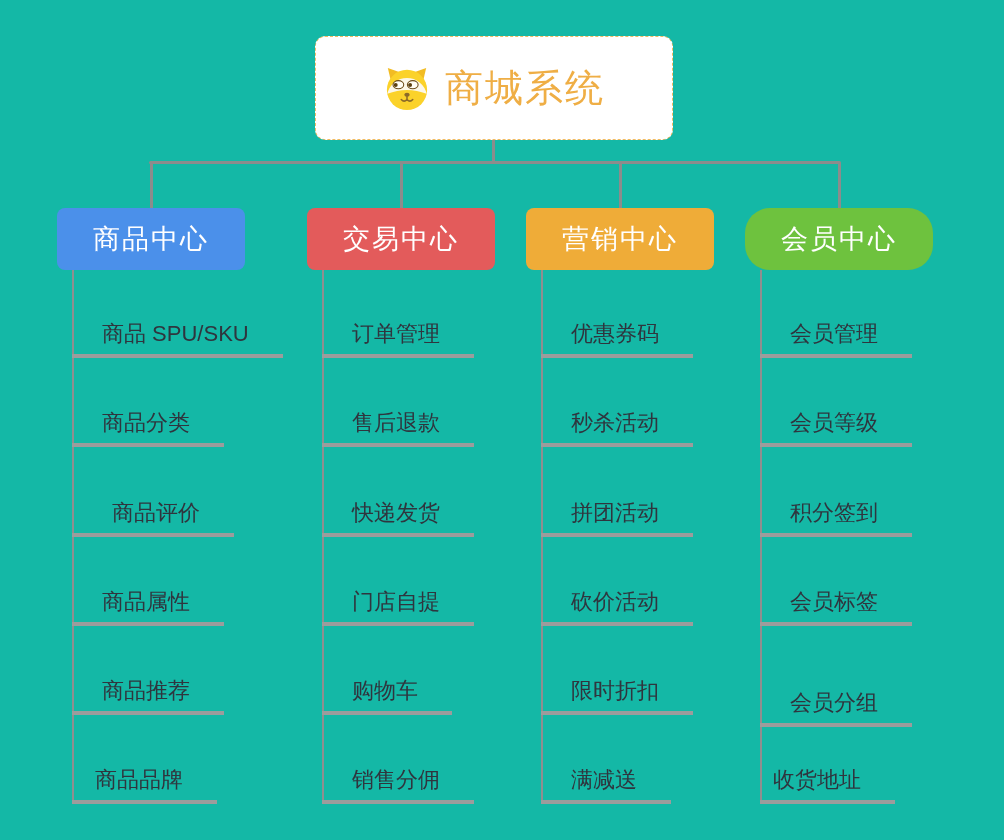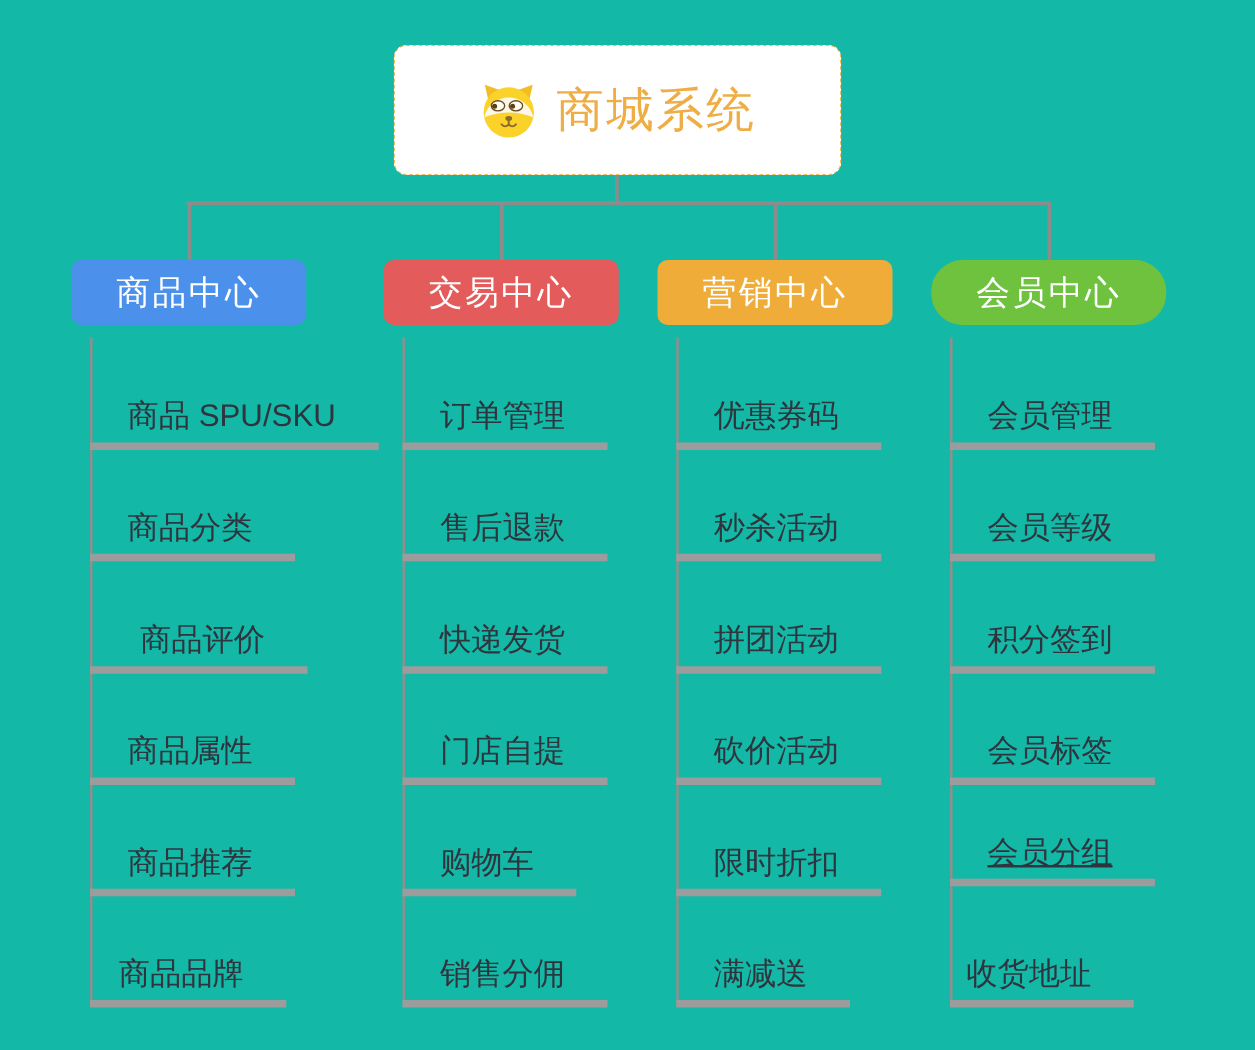--- a/index.html
+++ b/index.html
@@ -32,39 +32,39 @@
     font-size: 38px;
     letter-spacing: 2px;
     font-weight: 400;
   }
   .root-icon { width: 48px; height: 46px; display: block; }
 
   
   .branch-box {
     position: absolute;
     top: 208px;
-    width: 188px; height: 52px;
+    width: 188px; height: 62px;
     border-radius: 8px;
     display: flex;
     align-items: center;
     justify-content: center;
     color: #ffffff;
     font-size: 27px;
     letter-spacing: 2px;
     cursor: default;
   }
 
   
   .child-node {
     position: absolute;
     white-space: nowrap;
-    font-size: 25px;
+    font-size: 22px;
     line-height: 29px;
     padding: 0 34px 6px 30px;
-    border-bottom: 6px solid #701a75;
+    border-bottom: 4px solid #701a75;
   }
 </style>
 </head>
 <body>
 
 <div id="canvas" style="background: #14b8a6;">
 
   <div class="root-node" style="border-color: rgb(242, 188, 98);">
     <svg class="root-icon" viewBox="0 0 50 48" aria-hidden="true">
       <path d="M8 16 L5 3 L19 8 Z" fill="#F2BC23"></path>
@@ -120,16 +120,16 @@
       <div class="child-node" style="left: 541px; top: 765px; color: rgb(47, 53, 62); border-bottom-color: rgb(156, 156, 156); text-align: center;">满减送</div>
       <div class="vline" style="left: 837.5px; top: 163px; width: 3px; height: 45px; background: rgb(140, 140, 140);"></div>
       <div class="branch-box" style="left: 745px; background: rgb(110, 194, 62); border-radius: 25px;">
         <span>会员中心</span>
       </div>
       <div class="vline" style="left: 760px; top: 270px; width: 2px; height: 532px; background: rgb(143, 143, 143);"></div>
       <div class="child-node" style="left: 760px; top: 319px; color: rgb(47, 53, 62); border-bottom-color: rgb(156, 156, 156);">会员管理</div>
       <div class="child-node" style="left: 760px; top: 408px; color: rgb(47, 53, 62); border-bottom-color: rgb(156, 156, 156);">会员等级</div>
       <div class="child-node" style="left: 760px; top: 498px; color: rgb(47, 53, 62); border-bottom-color: rgb(156, 156, 156);">积分签到</div>
       <div class="child-node" style="left: 760px; top: 587px; color: rgb(47, 53, 62); border-bottom-color: rgb(156, 156, 156);">会员标签</div>
-      <div class="child-node" style="left: 760px; top: 668px; color: rgb(47, 53, 62); border-bottom-color: rgb(156, 156, 156); text-decoration: underline;">会员分组</div>
+      <div class="child-node" style="left: 760px; top: 688px; color: rgb(47, 53, 62); border-bottom-color: rgb(156, 156, 156);">会员分组</div>
       <div class="child-node" style="left: 760px; top: 765px; color: rgb(47, 53, 62); border-bottom-color: rgb(156, 156, 156); padding-left: 13px;">收货地址</div>
     </div>
 </div>
 
 </body></html>

